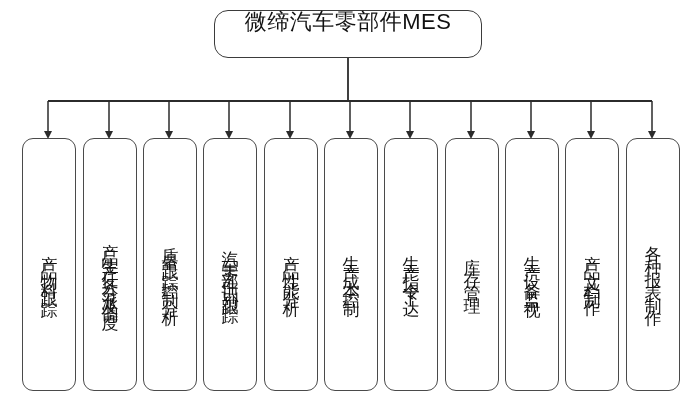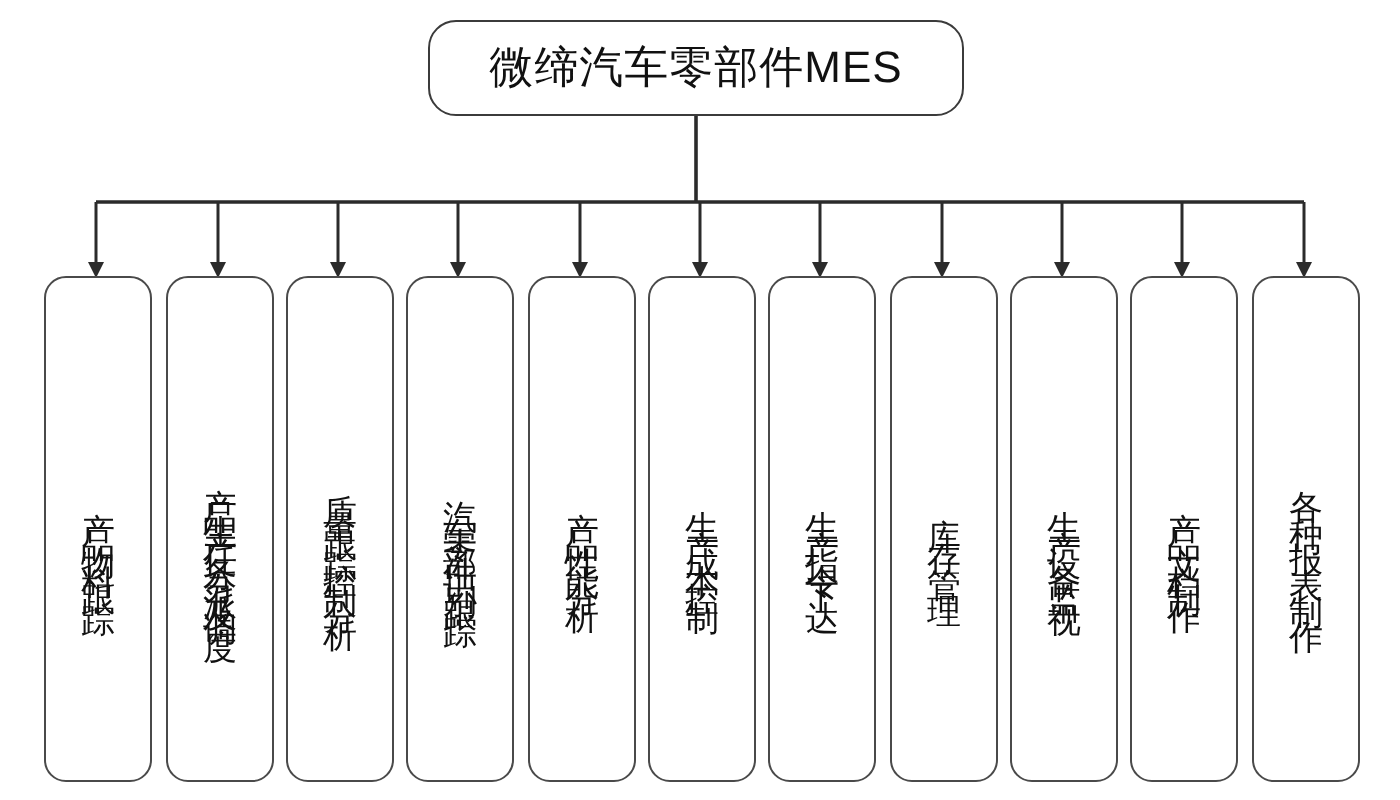--- a/index.html
+++ b/index.html
@@ -21,21 +21,20 @@
     position: absolute;
     left: 214px;
     top: 10px;
     width: 268px;
     height: 48px;
     box-sizing: border-box;
     border: 1.6px solid #3b3b3b;
     border-radius: 14px;
     background: #ffffff;
     display: flex;
-    align-items: center;
     justify-content: center;
   }
   #root-label {
     font-size: 22px;
     color: #111111;
     letter-spacing: 0.5px;
     line-height: 1;
     white-space: nowrap;
   }
 

